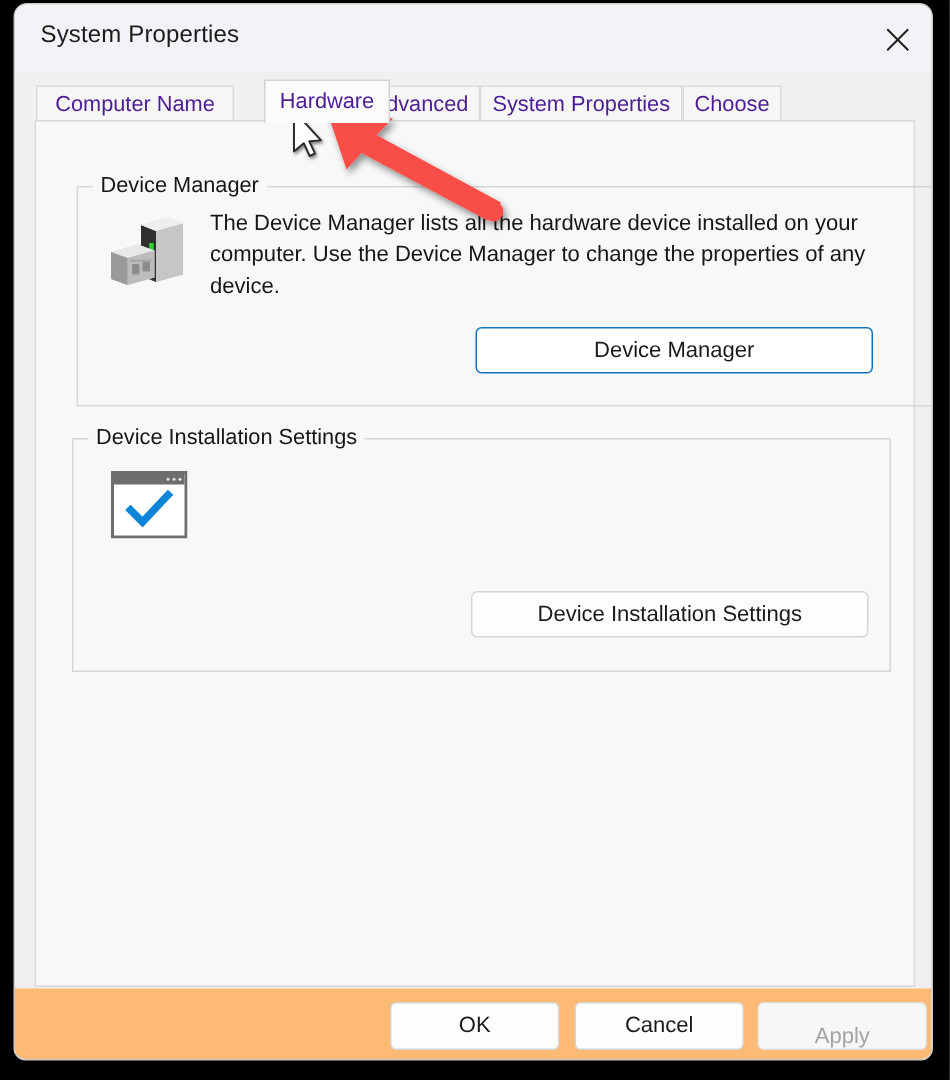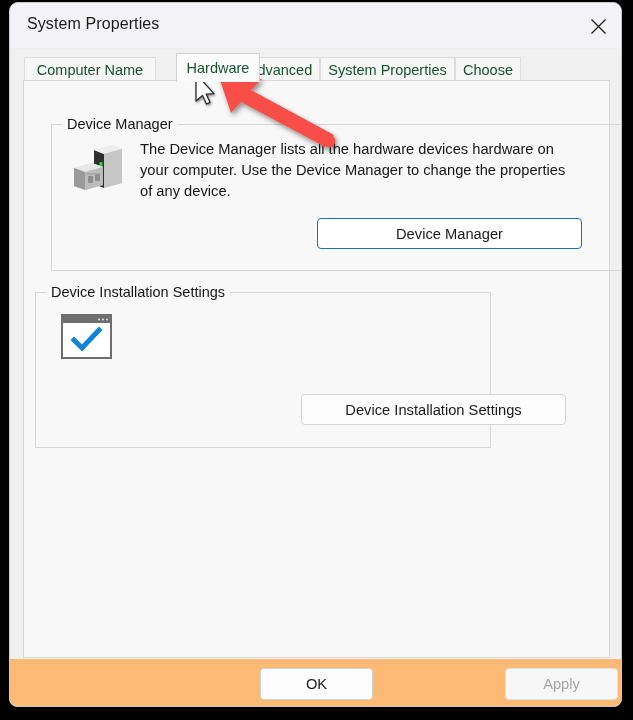--- a/index.html
+++ b/index.html
@@ -75,21 +75,21 @@
   }
   .tab {
     position: absolute;
     top: 8px;
     height: 24px;
     background: #f6f6f6;
     border: 1px solid #dcdcdc;
     border-bottom: none;
     box-sizing: border-box;
     font-size: 14.5px;
-    color: #14532d;
+    color: #4c1d95;
     display: flex;
     align-items: center;
     justify-content: center;
     padding: 0 9px;
     white-space: nowrap;
     cursor: default;
   }
   .tab.active {
     top: 4px;
     height: 29px;
@@ -129,23 +129,23 @@
     white-space: nowrap;
   }
 
   #group-device-manager {
     left: 27px;
     top: 43px;
     width: 620px;
     height: 147px;
   }
   #group-device-install {
-    left: 11px;
+    left: 24px;
     top: 211px;
-    width: 456px;
+    width: 546px;
     height: 156px;
     padding-left: 12px;
   }
 
   .group-desc {
     position: absolute;
     font-size: 14.7px;
     line-height: 21px;
     color: #161616;
   }
@@ -172,20 +172,21 @@
     font-family: "Liberation Sans", sans-serif;
   }
   .btn.accent {
     border: 1px solid #1072bd;
     background: #ffffff;
   }
   .btn.disabled {
     color: #a4a4a4;
     background: #f7f7f7;
     border-color: #e2e2e2;
+    align-items: flex-end;
   }
 
   
   #footer {
     position: absolute;
     left: 0;
     top: 656px;
     width: 100%;
     height: 49px;
     background: #fdba74;
@@ -254,21 +255,21 @@
             <polygon points="4,26 22,21 33,25 15,30" fill="#e8e8e8"></polygon>
             <polygon points="15,30 33,25 33,43 15,48" fill="#bcbcbc"></polygon>
             <polygon points="4,26 15,30 15,48 4,44" fill="#9a9a9a"></polygon>
 
             <rect x="18" y="34" width="5" height="7" rx="1" fill="#8c8c8c"></rect>
             <rect x="25" y="32" width="5" height="7" rx="1" fill="#8c8c8c"></rect>
             <rect x="17" y="31" width="14" height="1.6" fill="#a7a7a7"></rect>
           </svg>
         </div>
 
-        <div class="group-desc" style="left:88px; top:14px; width:440px;">The Device Manager lists all the hardware devices hardware on your computer. Use the Device Manager to change the properties of any device.</div>
+        <div class="group-desc" style="left:88px; top:14px; width:440px;">The Device Manager lists all the hardware device installed on your computer. Use the Device Manager to change the properties of any device.</div>
 
         <div class="btn accent" style="left:265px; top:93px; width:265px; height:31px;">
           <span>Device Manager</span>
         </div>
       </div>
 
       <div class="groupbox" id="group-device-install">
 
         <div class="group-legend">Device Installation Settings</div>
 
@@ -288,20 +289,23 @@
           <span>Device Installation Settings</span>
         </div>
       </div>
 
     </div>
 
     <div id="footer">
       <div class="btn" style="left:250px; top:9px; width:113px; height:32px;">
         <span>OK</span>
       </div>
+      <div class="btn" style="left:373px; top:9px; width:113px; height:32px;">
+        <span>Cancel</span>
+      </div>
       <div class="btn disabled" style="left:495px; top:9px; width:113px; height:32px;">
         <span>Apply</span>
       </div>
     </div>
 
   </div>
 
   <svg id="annotation">
     <defs>
       <filter id="arrowShadow" x="-40%" y="-40%" width="200%" height="200%">

